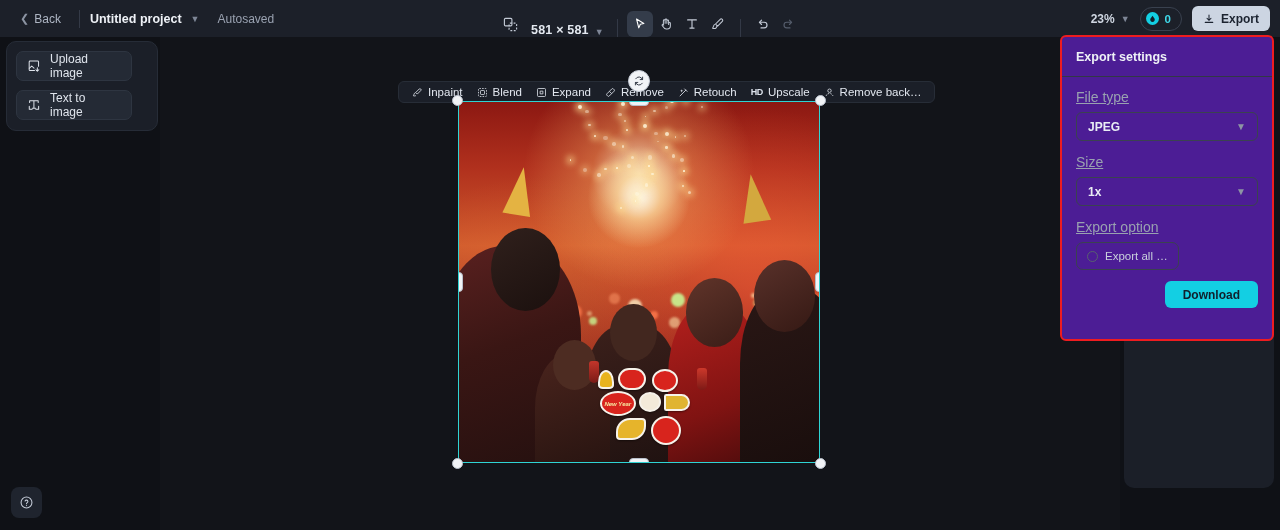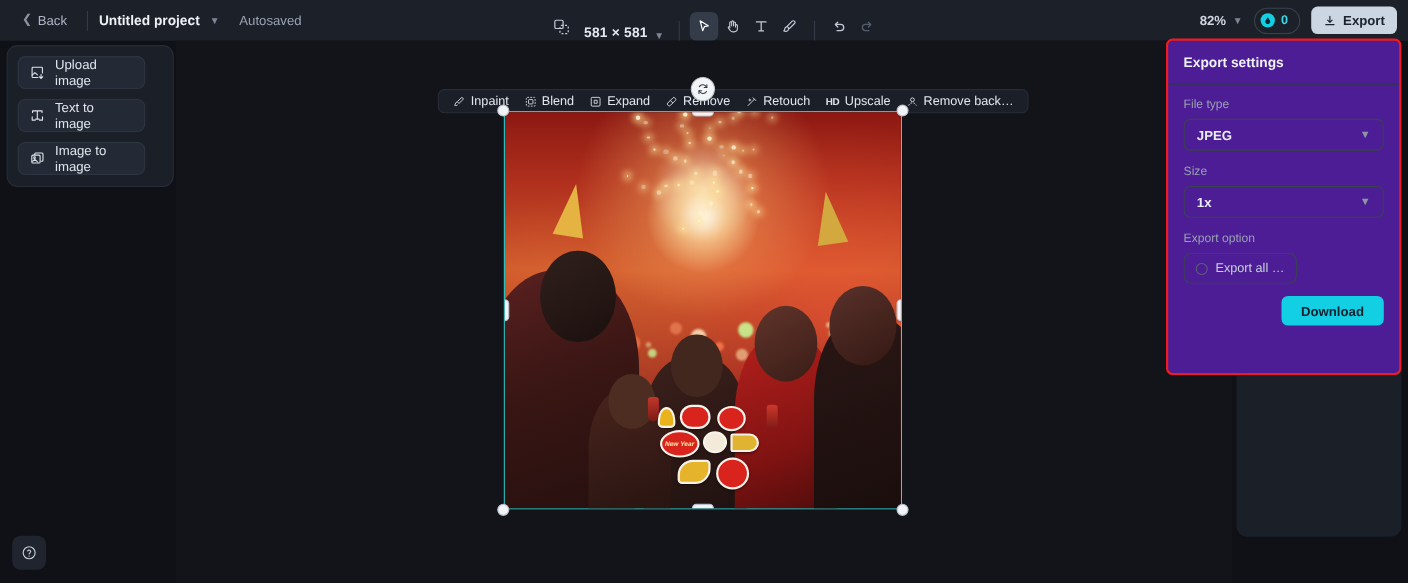--- a/index.html
+++ b/index.html
@@ -172,21 +172,21 @@
   .export-panel {
     position:absolute; left:1060px; top:35px; width:214px; height:306px;
     background:#4c1d95; border:2px solid #ee1c20; border-radius:6px;
     overflow:hidden;
   }
   .ep-title {
     font-size:12.5px; font-weight:bold; color:#eef1f6;
     padding:13px 14px 12px 14px; border-bottom:1px solid #323845;
   }
   .ep-body { padding:12px 14px 0 14px; }
-  .ep-label { font-size:11px; color:#99a1b0; margin-bottom:7px; }
+  .ep-label { font-size:14px; color:#99a1b0; margin-bottom:7px;text-decoration:underline; }
   .ep-select {
     height:29px; border:1px solid #3b4250; border-radius:6px;
     display:flex; align-items:center; justify-content:space-between;
     padding:0 11px; font-size:12px; font-weight:bold; color:#e9edf4;
     margin-bottom:13px;
   }
   .ep-select .c { font-size:10px; color:#8d95a4; }
   .opt-row { display:flex; gap:7px; margin-bottom:7px; }
   .opt {
     height:28px; border:1px solid #3b4250; border-radius:7px;
@@ -269,21 +269,21 @@
       <div class="icon-btn disabled">
         <svg width="15" height="15" viewBox="0 0 16 16" fill="none" stroke="#555d6c" stroke-width="1.25" stroke-linecap="round" stroke-linejoin="round">
           <path d="M10.8 5.6H6.2a3 3 0 0 0 0 6h3.4"></path>
           <path d="M9 3.4l2.3 2.3L9 8"></path>
         </svg>
       </div>
     </div>
 
     <div class="hdr-right">
       <div style="display:flex;align-items:center">
-        <span class="zoom-val">82%</span>
+        <span class="zoom-val">23%</span>
         <span class="zoom-caret">▼</span>
       </div>
       <div class="credits">
         <span class="credits-dot">
           <svg width="7" height="7" viewBox="0 0 8 8">
               <path d="M4 .8 6.4 4.4A2.6 2.6 0 1 1 1.6 4.4Z" fill="#10202c"></path>
             </svg>
         </span>
         <span class="credits-num">0</span>
       </div>
@@ -311,31 +311,20 @@
       <span>Upload image</span>
     </div>
     <div class="side-btn">
       <span>
         <svg width="14" height="14" viewBox="0 0 16 16" fill="none" stroke="#dfe4ec" stroke-width="1.15" stroke-linecap="round" stroke-linejoin="round">
           <path d="M3 5V3.2h9.8V5M7.9 3.4v8.2M6.2 11.8h3.6"></path>
           <path d="M2.6 9.4v3.4h3.2M13.3 9.4v3.4h-3.2"></path>
         </svg>
       </span>
       <span>Text to image</span>
-    </div>
-    <div class="side-btn">
-      <span>
-        <svg width="14" height="14" viewBox="0 0 16 16" fill="none" stroke="#dfe4ec" stroke-width="1.15" stroke-linejoin="round">
-          <rect x="2.2" y="4.6" width="8.6" height="8.2" rx="1.1"></rect>
-          <path d="M5.2 4.6V3.4a1 1 0 0 1 1-1h6.6a1 1 0 0 1 1 1v6.5a1 1 0 0 1-1 1h-1.4"></path>
-          <circle cx="5" cy="7.2" r=".85"></circle>
-          <path d="M2.6 11.4 5.3 9l3.2 2.8"></path>
-        </svg>
-      </span>
-      <span>Image to image</span>
     </div>
   </div>
 
   <div class="canvas">
 
     <div class="float-toolbar" style="left:238px;">
       <div class="tool-item">
         <span>
           <svg width="11" height="11" viewBox="0 0 16 16" fill="none" stroke="#e2e7ef" stroke-width="1.2" stroke-linejoin="round">
             <path d="M12.6 2.9a1.5 1.5 0 0 0-2.1 0L5.4 8l2.3 2.3 5.1-5.2a1.5 1.5 0 0 0-.2-2.2Z"></path>

